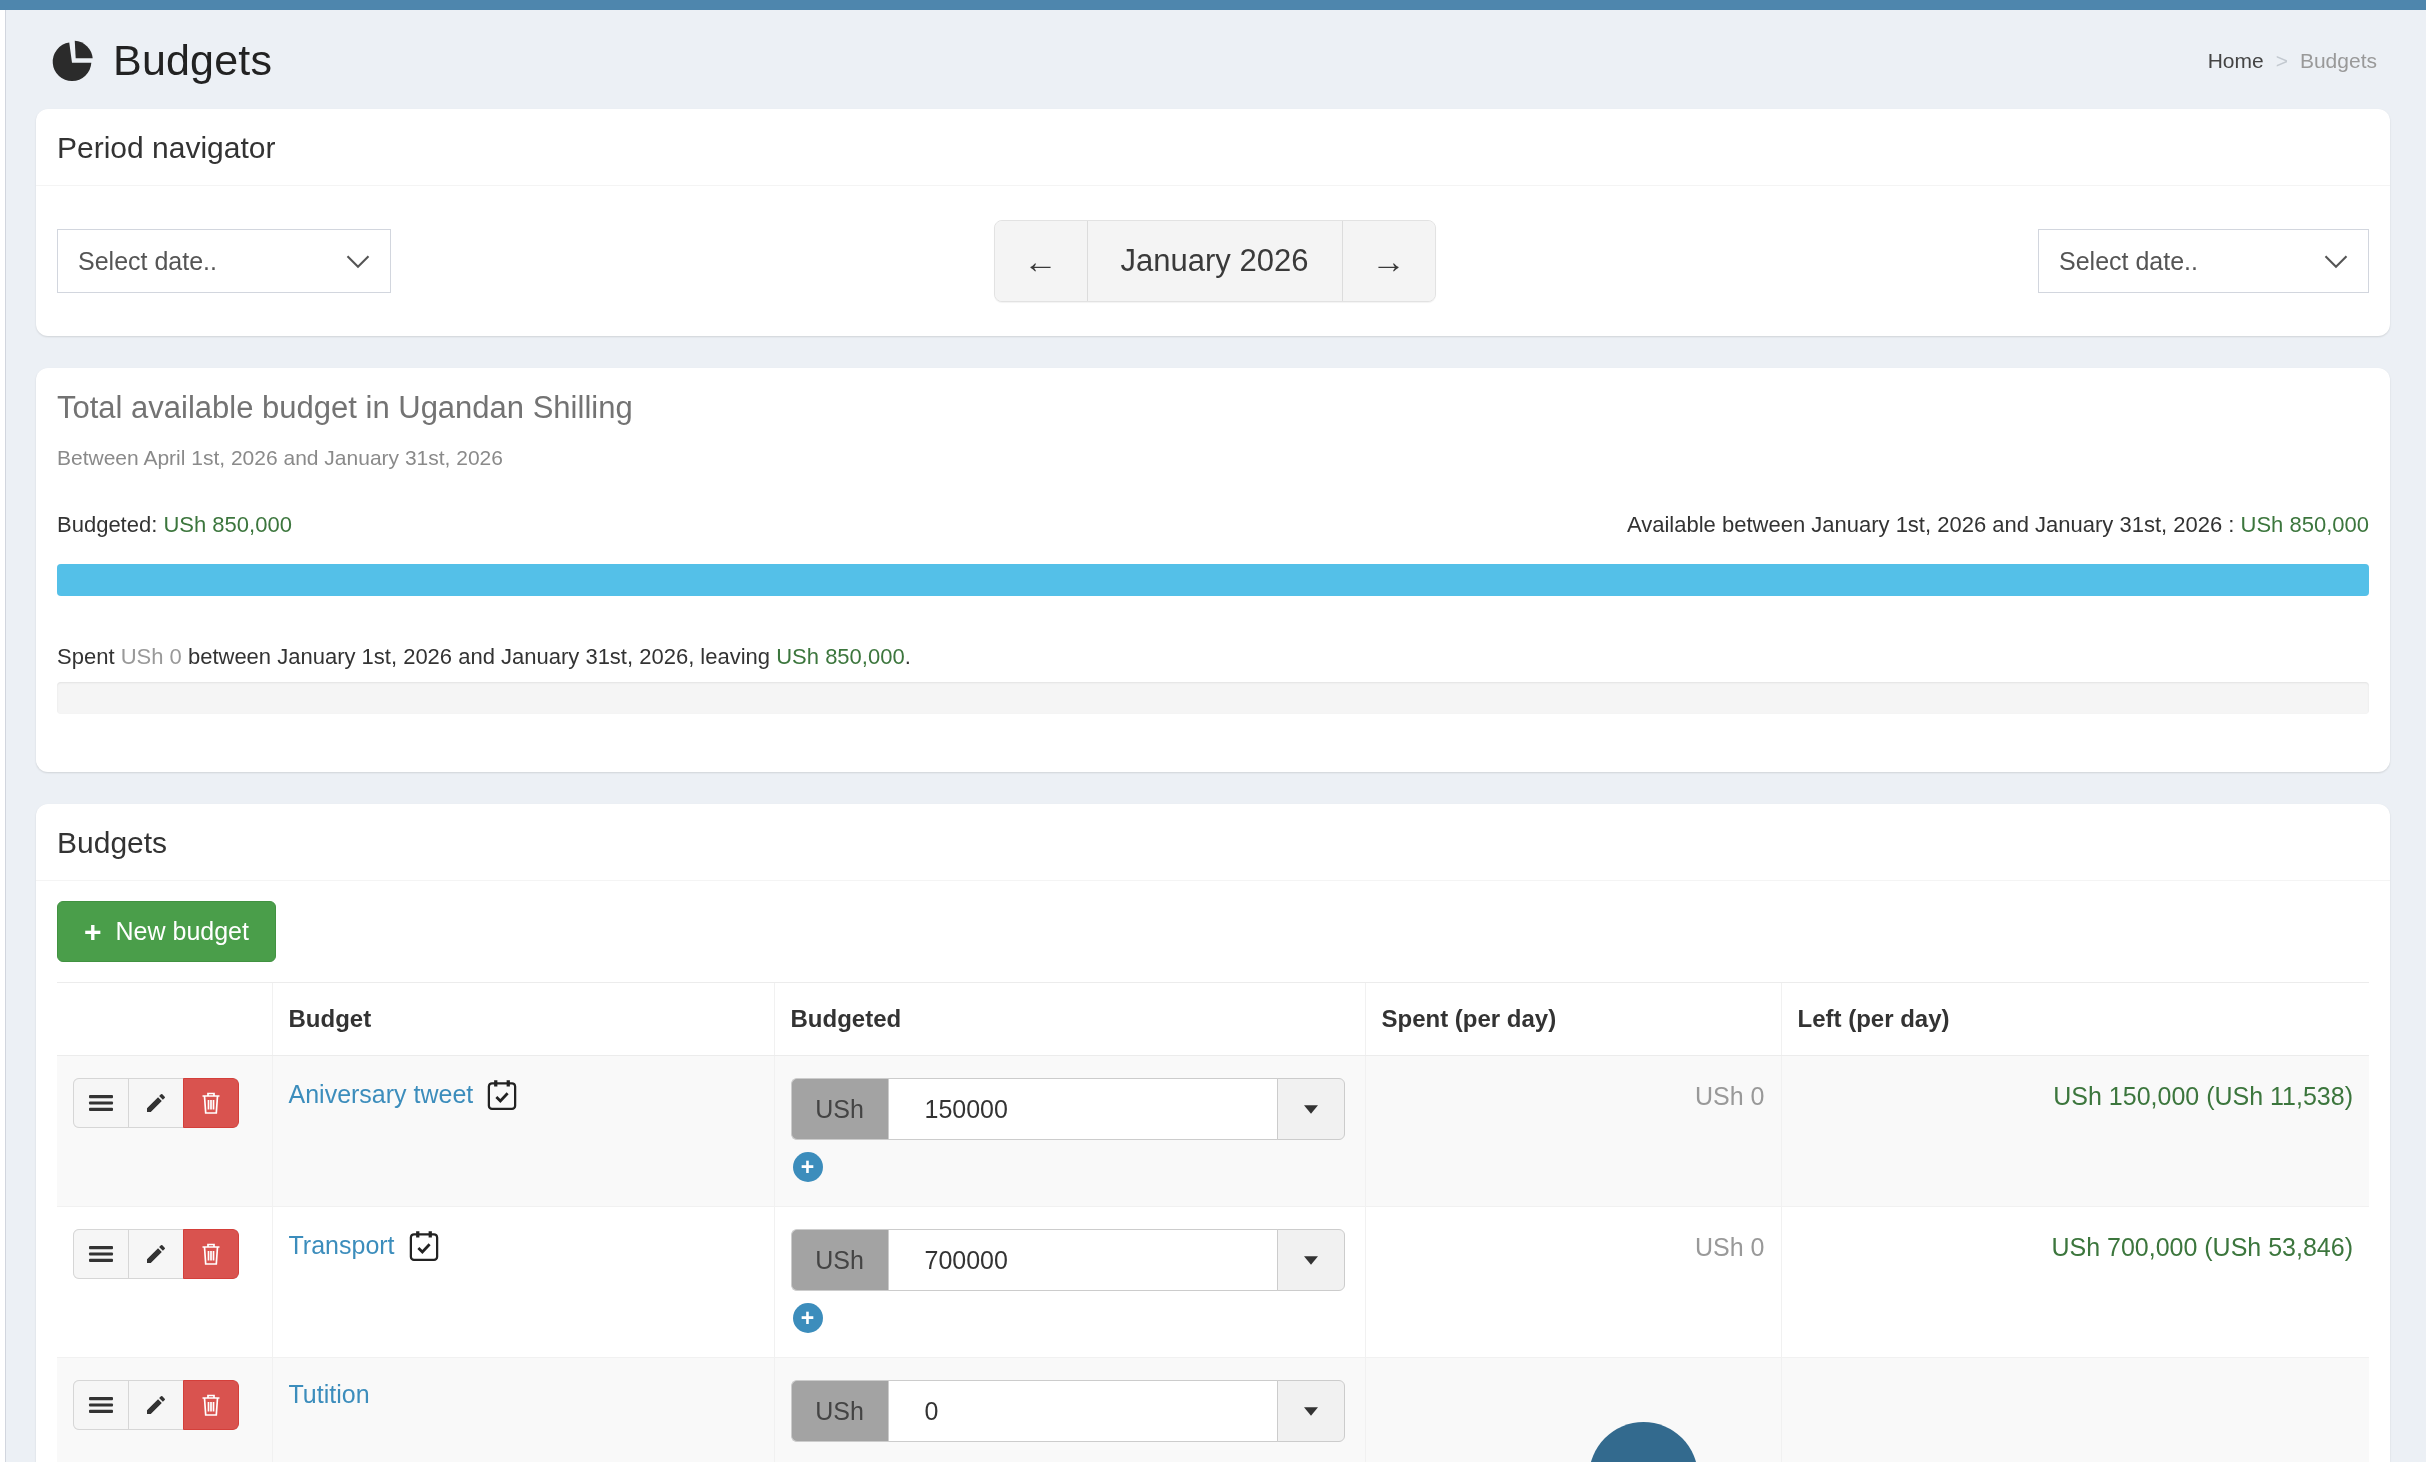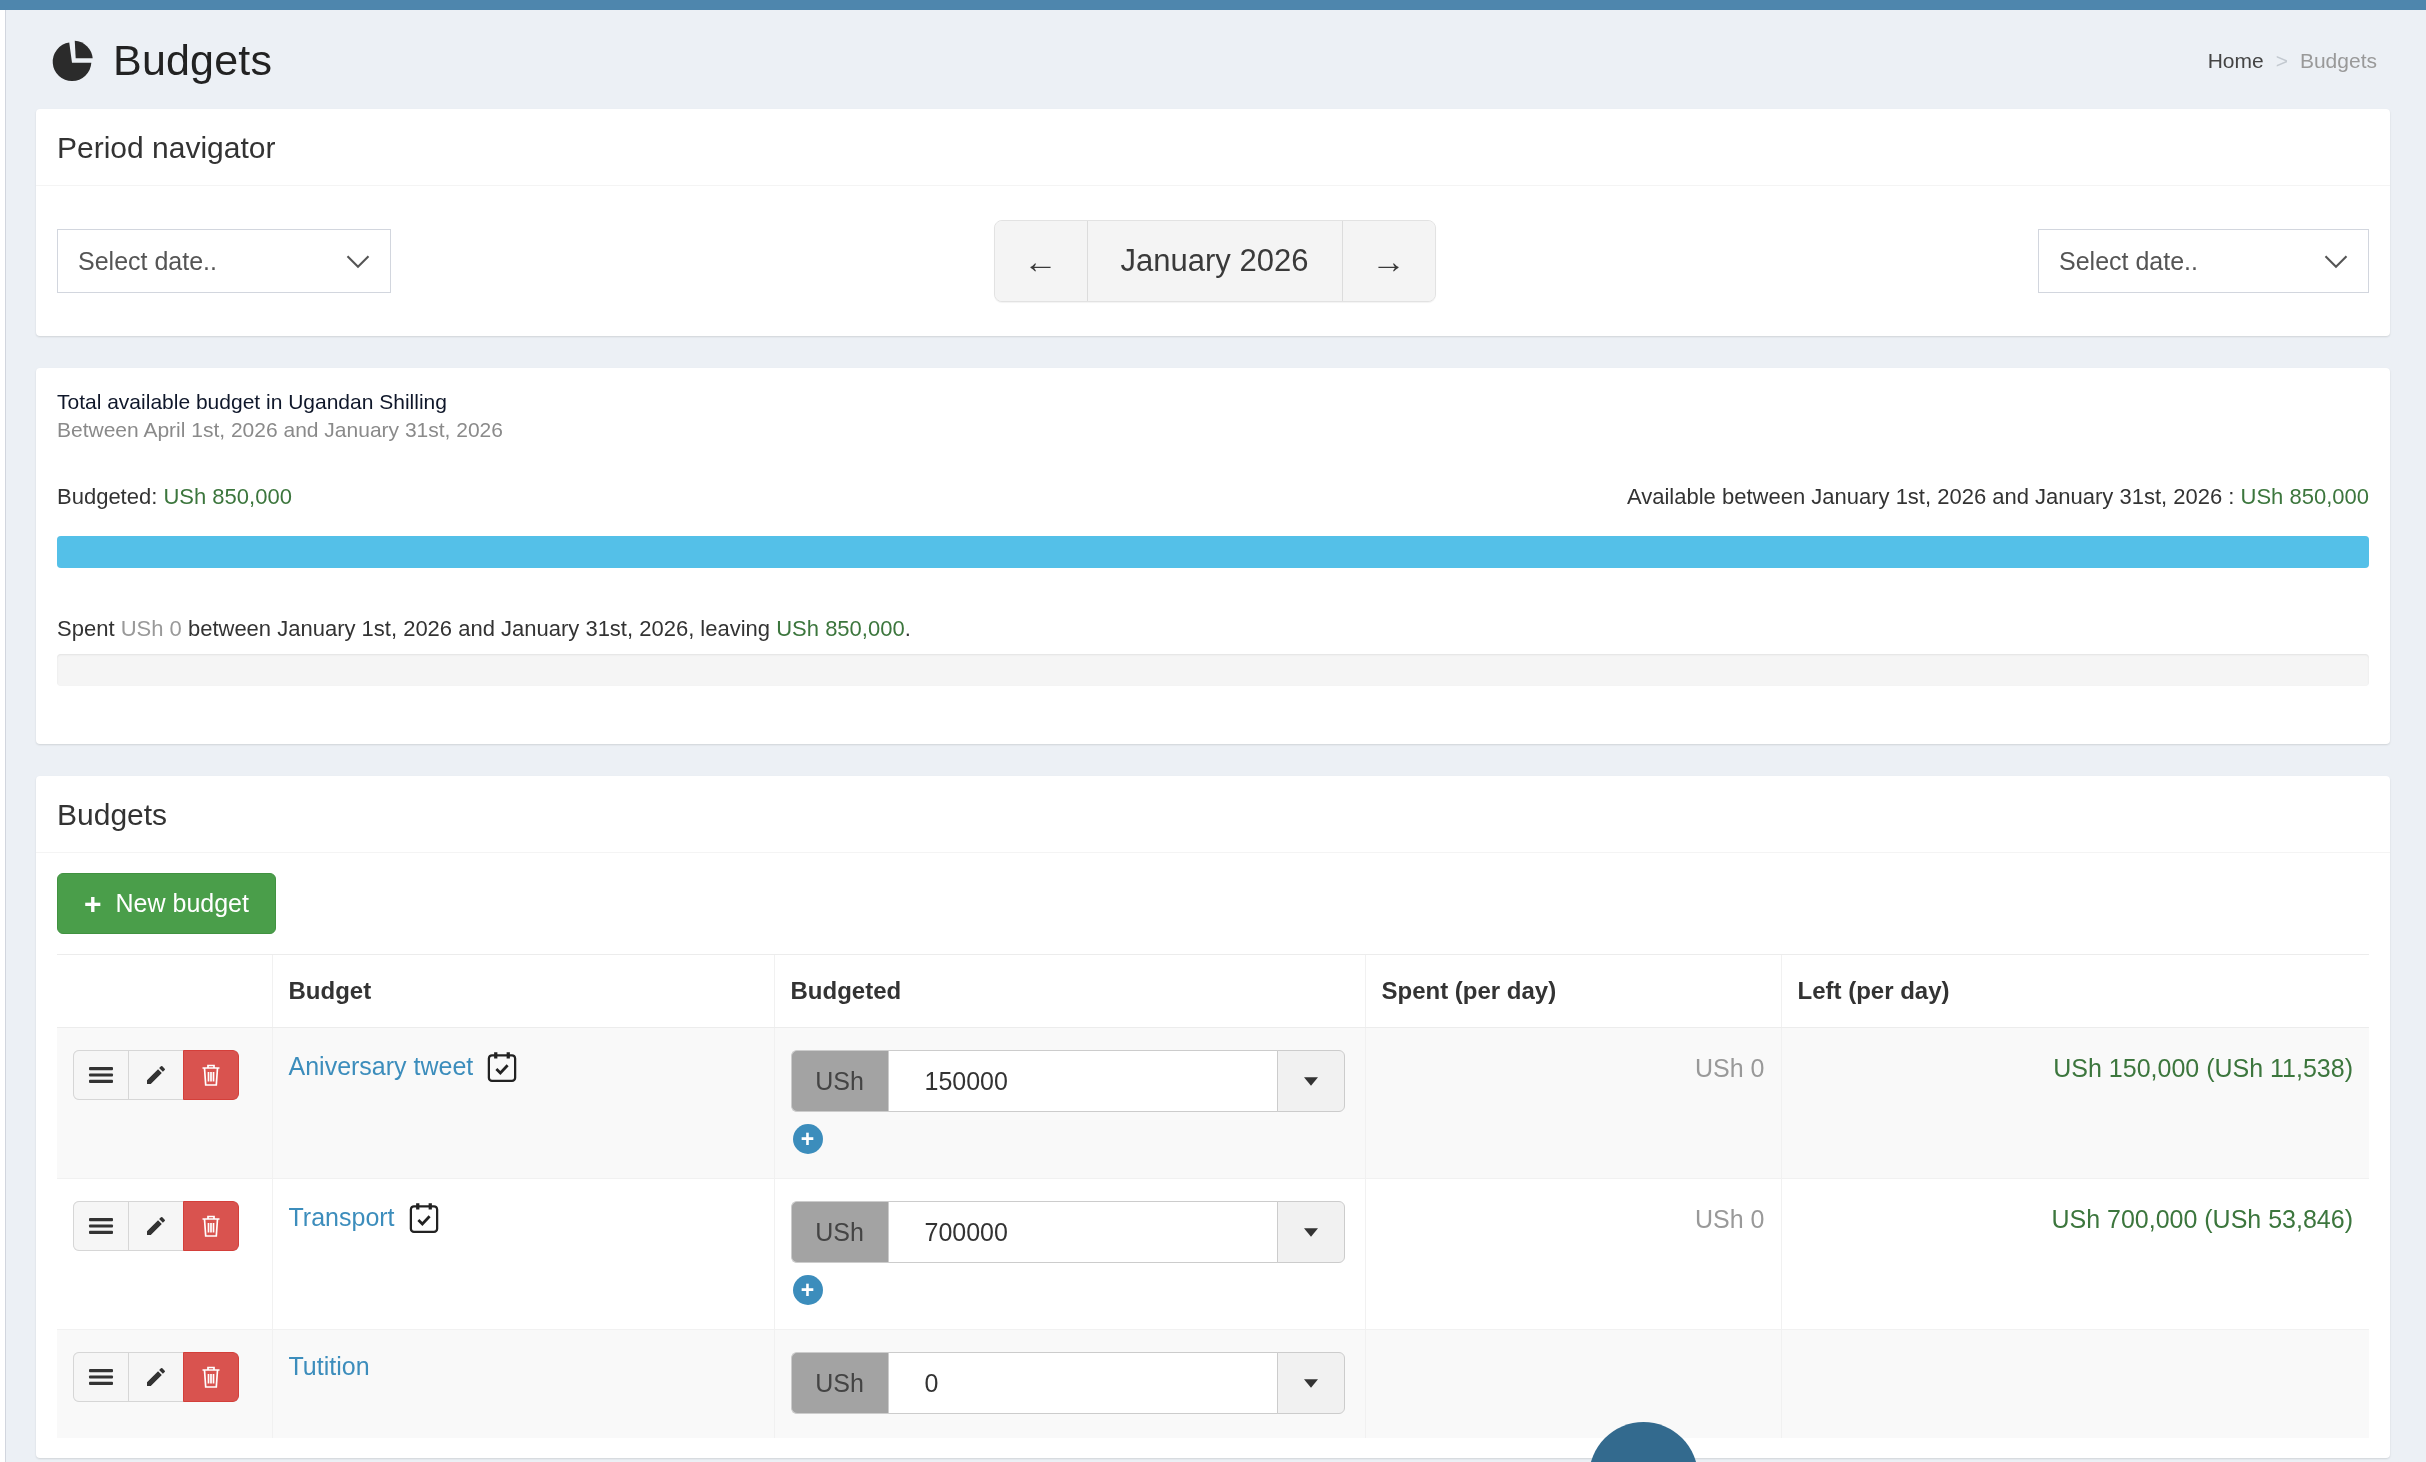--- a/index.html
+++ b/index.html
@@ -14,38 +14,38 @@
   
   .content-header{display:flex;align-items:center;justify-content:space-between;padding:26px 15px 24px 15px;}
   .title-wrap{display:flex;align-items:center;gap:18px;}
   .page-title{font-size:43px;font-weight:500;color:#222;letter-spacing:.2px;}
   .breadcrumb{font-size:21px;display:flex;align-items:center;gap:12px;}
   .breadcrumb .home{color:#444;}
   .breadcrumb .sep{color:#c3c9d0;}
   .breadcrumb .current{color:#999;}
 
   
-  .card{background:#fff;border-radius:4px;box-shadow:0 1px 2px rgba(0,0,0,.12);margin:0 2px 32px 2px;}
+  .card{background:#fff;border-radius:12px;box-shadow:0 1px 2px rgba(0,0,0,.12);margin:0 2px 32px 2px;}
   .card-header{padding:22px 21px 20px 21px;border-bottom:1px solid #f4f4f4;}
   .card-title{font-size:30px;font-weight:500;color:#333;}
   .card-body{padding:20px 21px;}
 
   
   .period-body{display:flex;align-items:center;justify-content:space-between;height:110px;}
   .fake-select{width:334px;height:64px;border:1px solid #d2d6de;background:#fff;display:flex;align-items:center;
     justify-content:space-between;padding:0 20px;box-sizing:border-box;font-size:25px;color:#555;cursor:pointer;}
   .fake-select.right{width:331px;}
   .period-group{display:flex;height:80px;border:1px solid #e2e2e2;border-radius:8px;overflow:hidden;background:#f4f4f4;box-shadow:0 1px 1px rgba(0,0,0,.05);}
   .period-seg{display:flex;align-items:center;justify-content:center;background:#f4f4f4;color:#3a3a3a;cursor:pointer;}
   .period-seg.arrow{width:92px;font-size:34px;}
   .period-seg.label{width:254px;font-size:31px;border-left:1px solid #dcdcdc;border-right:1px solid #dcdcdc;}
 
   
   .avail-body{padding:22px 21px 58px 21px;}
-  .avail-title{font-size:21px;font-weight:500;color:#0f172a;margin-bottom:4px;}
+  .avail-title{font-size:31px;font-weight:500;color:#737373;margin-bottom:20px;}
   .avail-sub{font-size:21px;color:#8a8a8a;margin-bottom:42px;}
   .amount-row{display:flex;justify-content:space-between;align-items:flex-end;font-size:22px;color:#333;margin-bottom:26px;}
   .green{color:var(--success_green,#3c763d);}
   .muted{color:var(--muted,#999);}
   .progress{height:32px;border-radius:4px;background:#f5f5f5;box-shadow:inset 0 1px 2px rgba(0,0,0,.08);overflow:hidden;}
   .progress .fill{height:100%;background:var(--progress_blue,#54c0e8);}
   .spent-line{font-size:22px;color:#333;margin:48px 0 12px 0;}
 
   
   .btn-new{display:inline-flex;align-items:center;gap:14px;background:var(--button_green,#4a9e4a);

